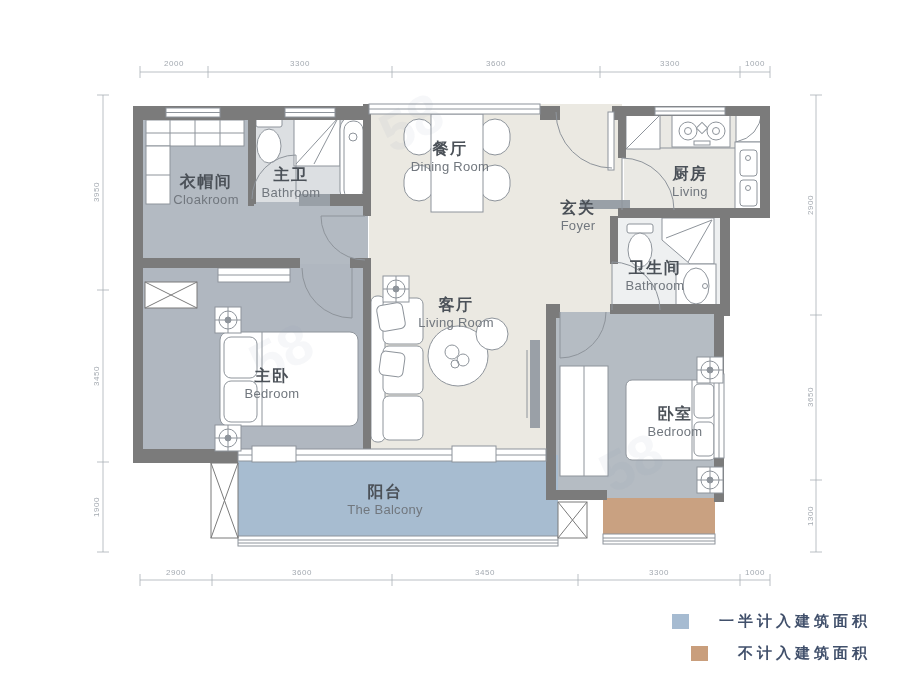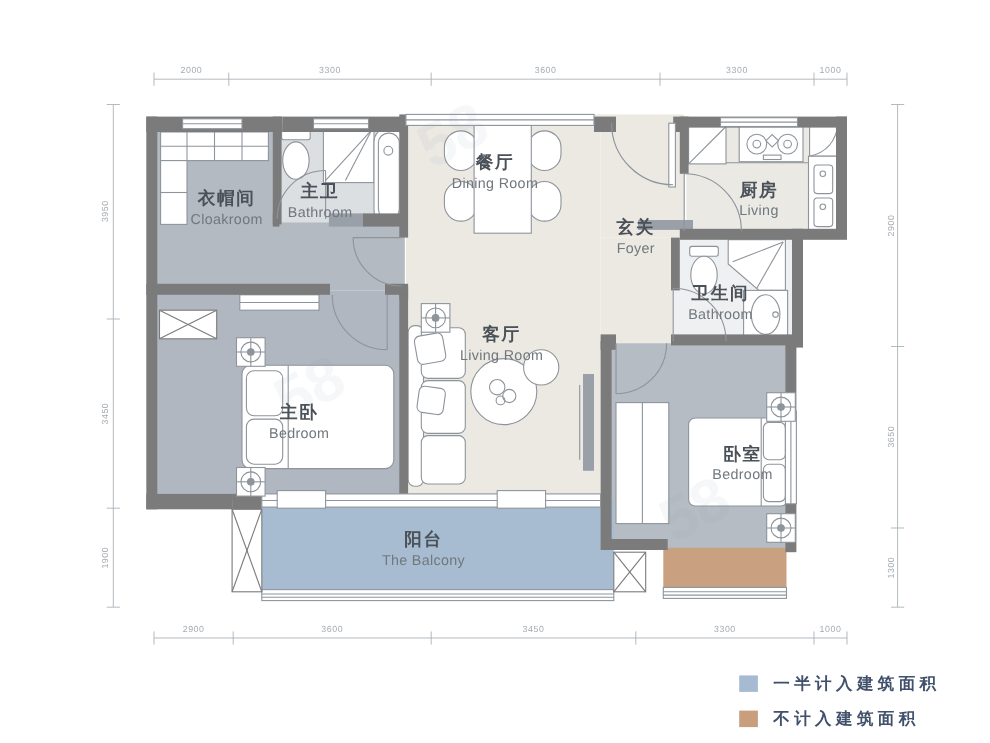--- a/index.html
+++ b/index.html
@@ -6,21 +6,21 @@
   #stage{position:relative;width:900px;height:675px;background:#ffffff;overflow:hidden;
          font-family:"Liberation Sans","DejaVu Sans",sans-serif;}
   #plan-svg{position:absolute;left:0;top:0;}
   .room-label{position:absolute;transform:translate(-50%,-50%);text-align:center;
               color:#4a5058;pointer-events:none;white-space:nowrap;line-height:1.25;}
   .room-label .zh{font-size:16px;letter-spacing:1.5px;font-weight:bold;color:#4b5158;}
   .room-label .en{font-size:13px;color:#71777e;letter-spacing:.3px;}
   .dim{position:absolute;font-size:8px;color:#a4aab1;transform:translate(-50%,-100%);letter-spacing:.5px;}
   .dim-v{position:absolute;font-size:8px;color:#a4aab1;transform:translate(-50%,-50%) rotate(-90deg);letter-spacing:.5px;}
   .legend{position:absolute;left:672px;top:612px;display:flex;flex-direction:column;gap:13px;}
-  .legend-row{display:flex;align-items:center;gap:14px;}
+  .legend-row{display:flex;align-items:center;gap:30px;justify-content:flex-end;}
   .legend-swatch{width:17px;height:15px;display:inline-block;}
   .legend-label{font-size:15px;font-weight:bold;color:#41506b;letter-spacing:4px;white-space:nowrap;}
   .wm{position:absolute;font-size:56px;font-weight:bold;color:rgba(140,155,175,0.08);
       transform:rotate(-28deg);pointer-events:none;user-select:none;}
 </style>
 </head>
 <body>
 
 <div id="stage">
 

